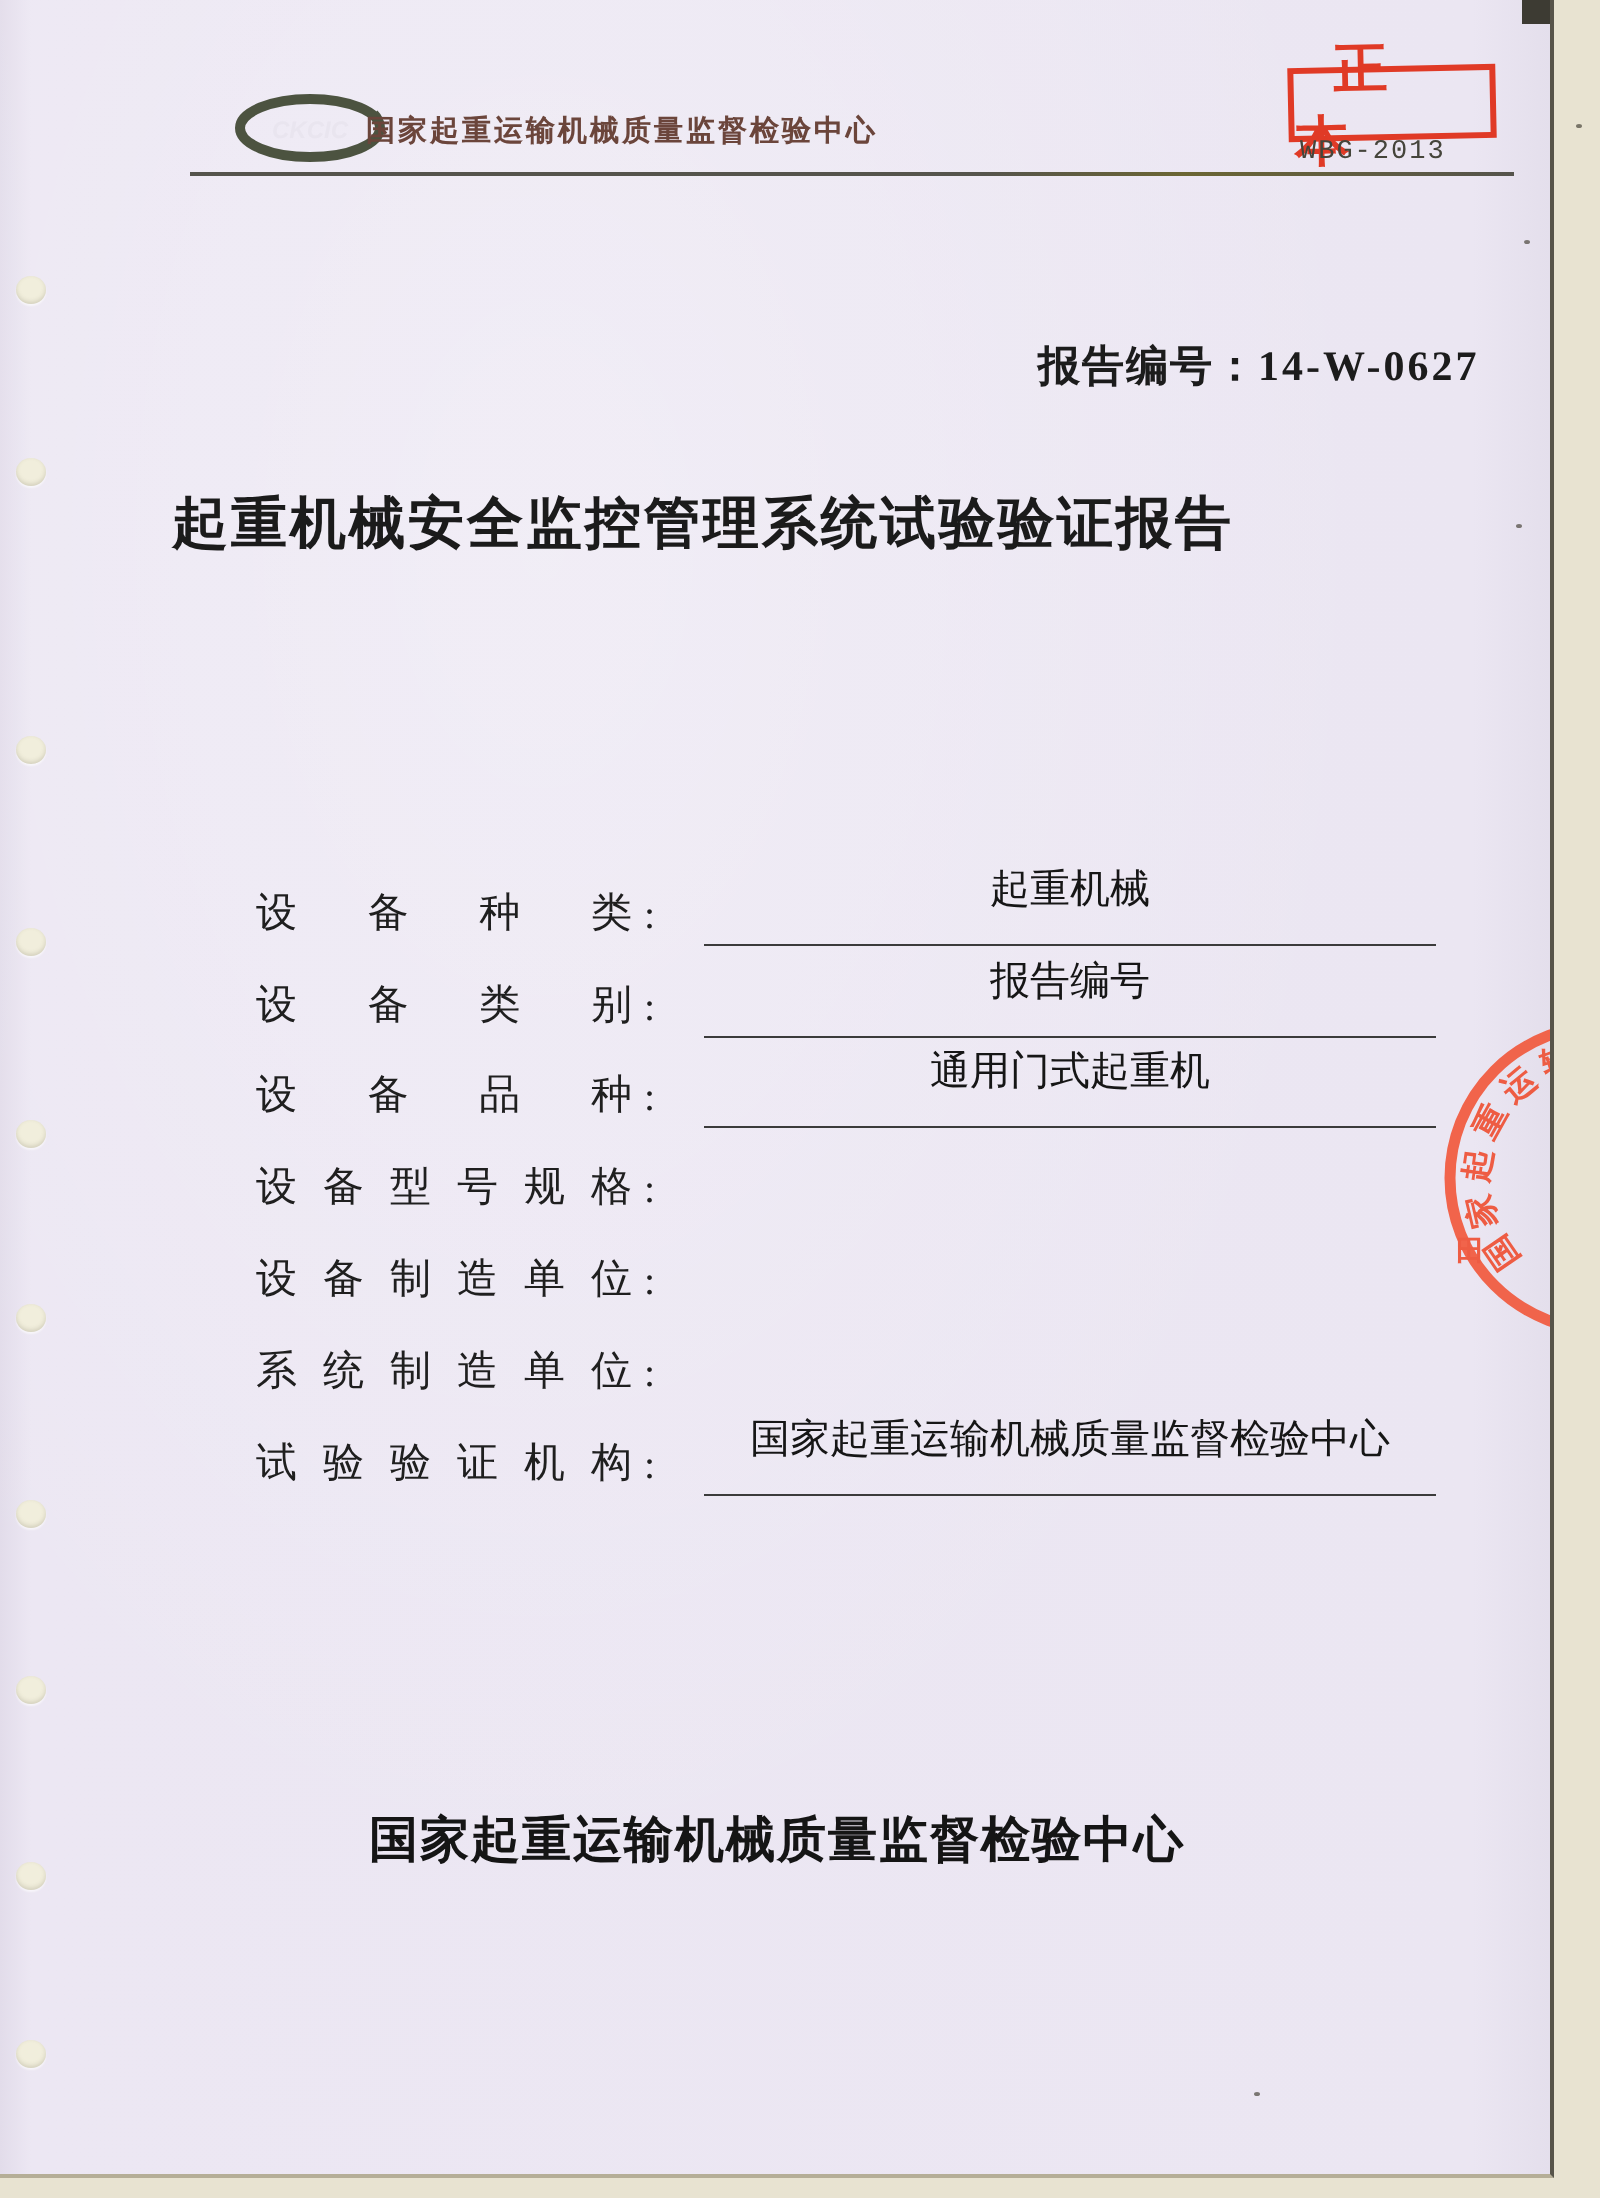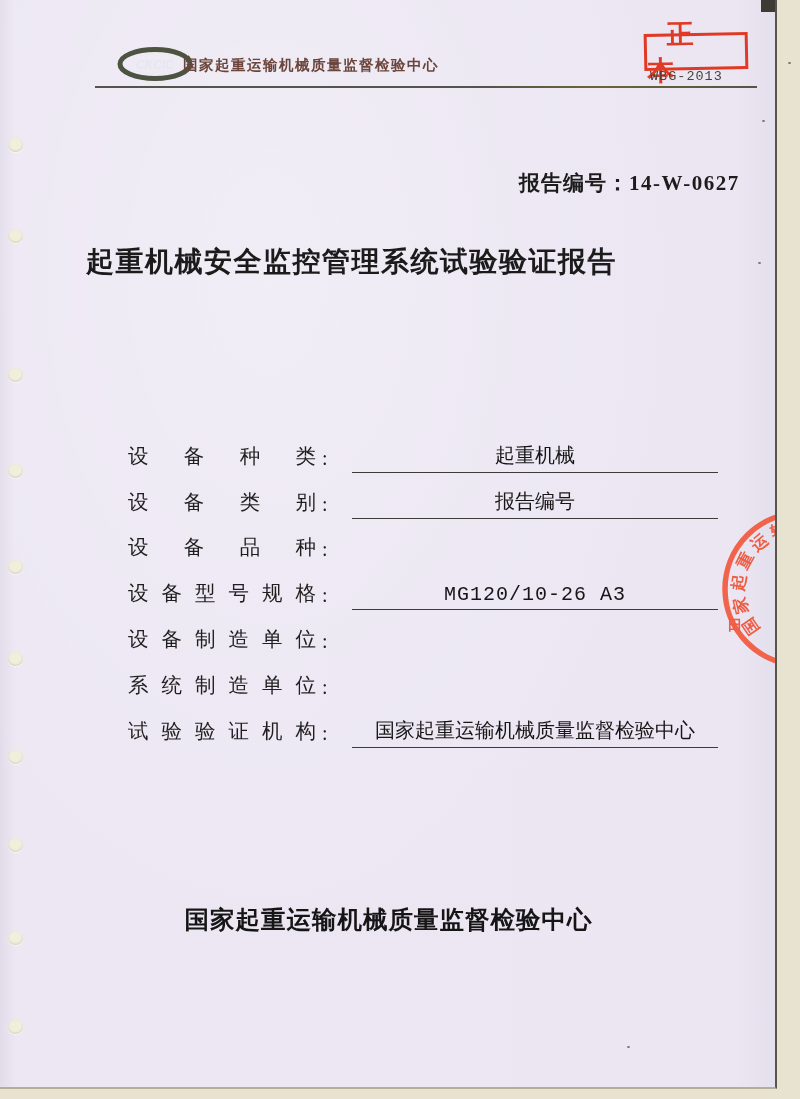--- a/index.html
+++ b/index.html
@@ -75,21 +75,21 @@
   .form-area { position:absolute; left:128px; top:427px; width:590px; }
   .form-row { height:45.8px; display:flex; align-items:flex-end; }
   .row-label {
     width:188px; display:flex; justify-content:space-between;
     font-size:20.5px; color:#1f1f1f; padding-bottom:3px;
   }
   .row-colon { width:16px; margin-left:6px; font-size:20px; color:#1f1f1f; padding-bottom:3px; }
   .row-value {
     flex:1; margin-left:14px; text-align:center;
     font-size:20px; color:#161616;
-    border-bottom:1.6px solid #3b3b3b; padding-bottom:3px;
+    border-bottom:1.6px solid #3b3b3b; padding-bottom:14px;
     white-space:nowrap;
   }
 
   
   .footer-org {
     position:absolute; left:0; top:903px; width:777px; text-align:center;
     font-size:24.5px; font-weight:bold; color:#151515; letter-spacing:1px;
   }
 
   
@@ -142,32 +142,32 @@
         <span class="row-value">报告编号</span>
       </div>
       <div class="form-row">
         <span class="row-label">
           <span>设</span>
           <span>备</span>
           <span>品</span>
           <span>种</span>
         </span>
         <span class="row-colon">:</span>
+        <span class="row-value">通用门式起重机</span>
       </div>
       <div class="form-row">
         <span class="row-label">
           <span>设</span>
           <span>备</span>
           <span>型</span>
           <span>号</span>
           <span>规</span>
           <span>格</span>
         </span>
         <span class="row-colon">:</span>
-        <span class="row-value" style="font-family: &quot;Liberation Mono&quot;, &quot;DejaVu Sans Mono&quot;, monospace; letter-spacing: 1px;">MG120/10-26 A3</span>
       </div>
       <div class="form-row">
         <span class="row-label">
           <span>设</span>
           <span>备</span>
           <span>制</span>
           <span>造</span>
           <span>单</span>
           <span>位</span>
         </span>

